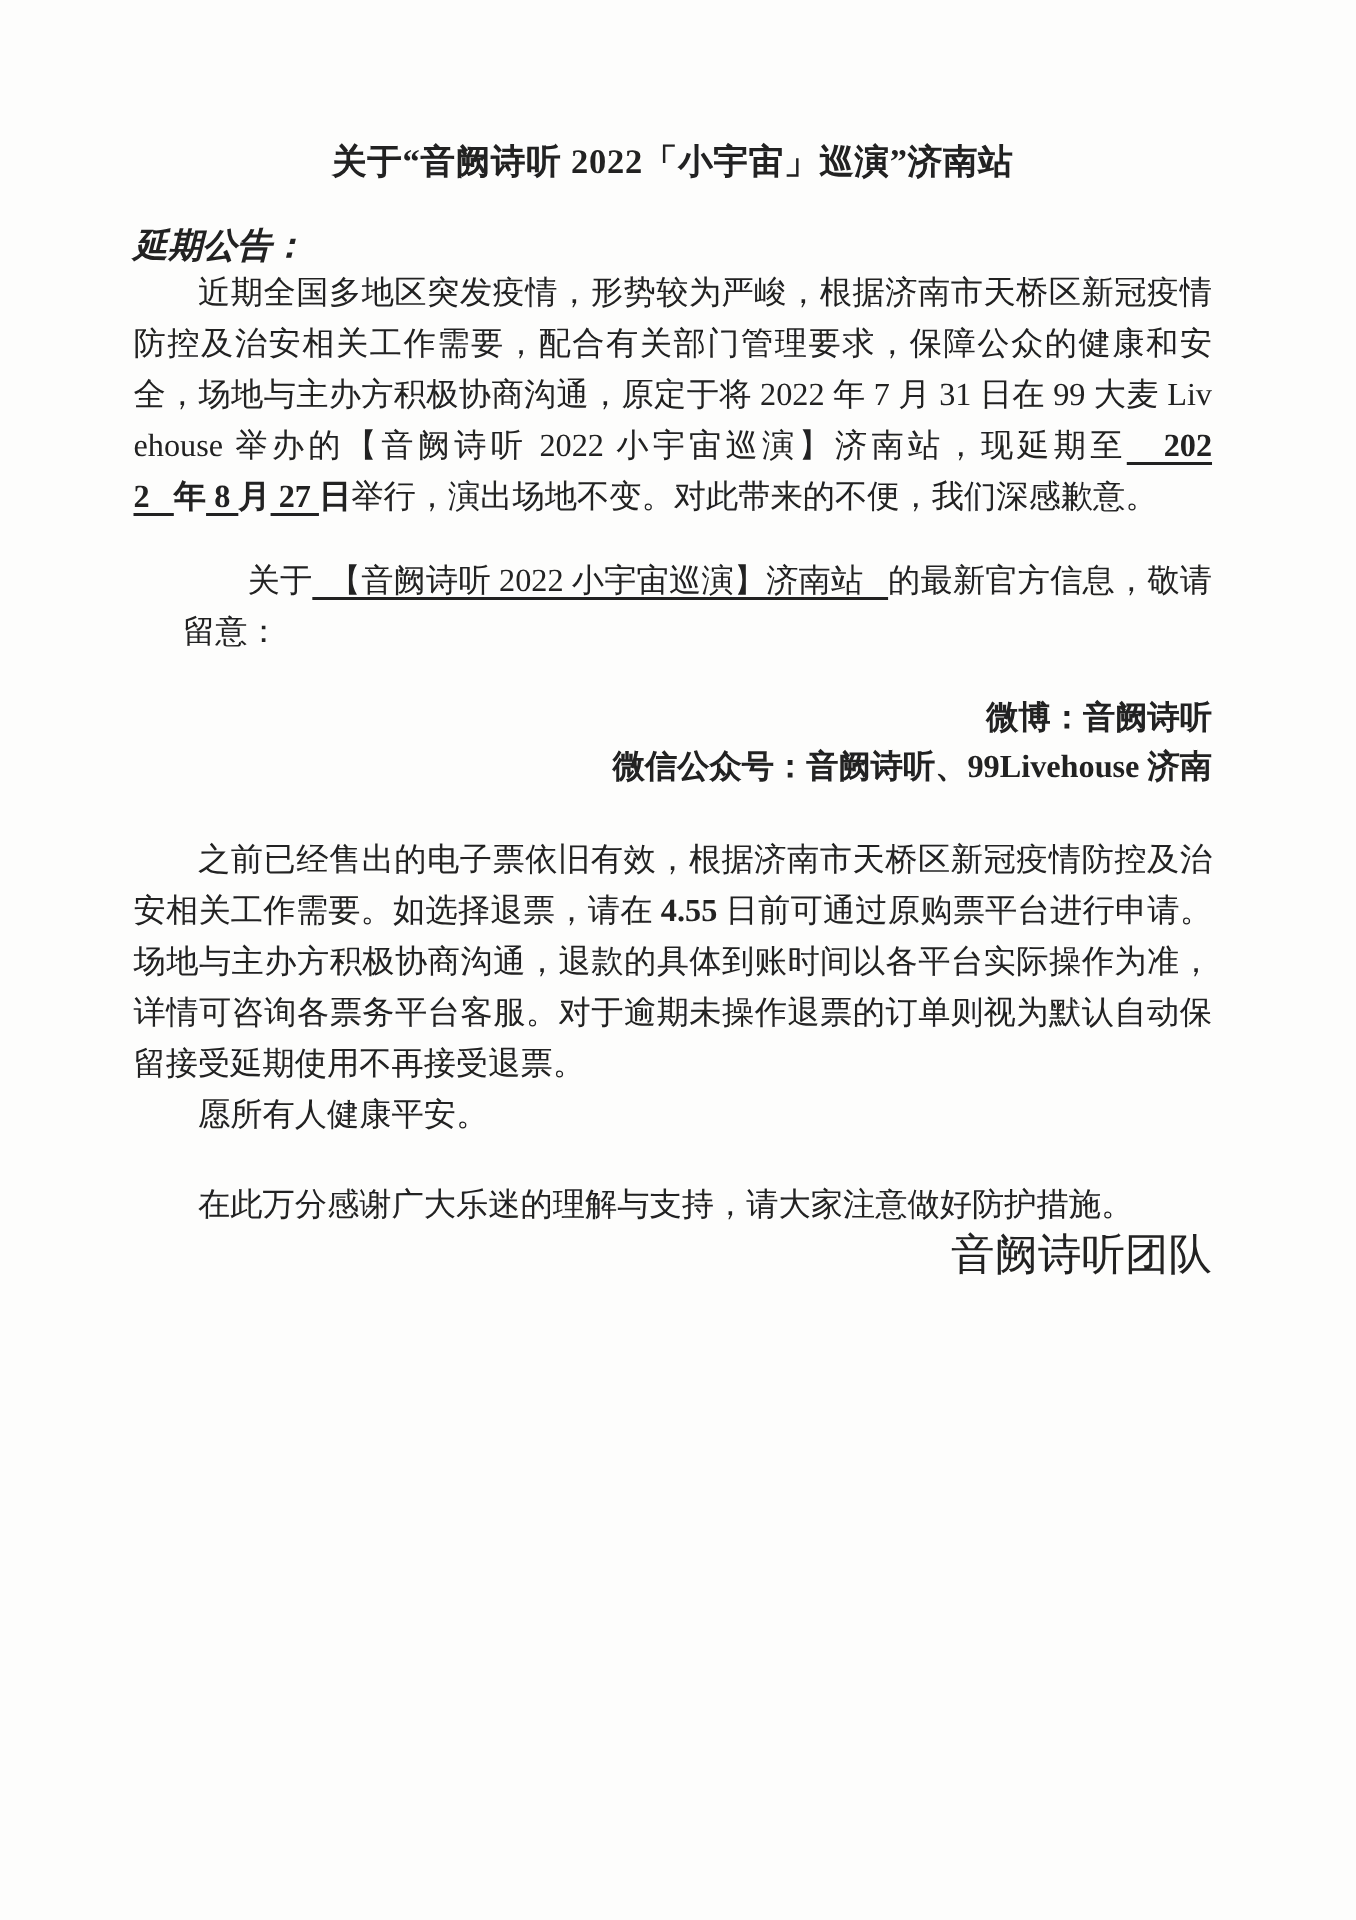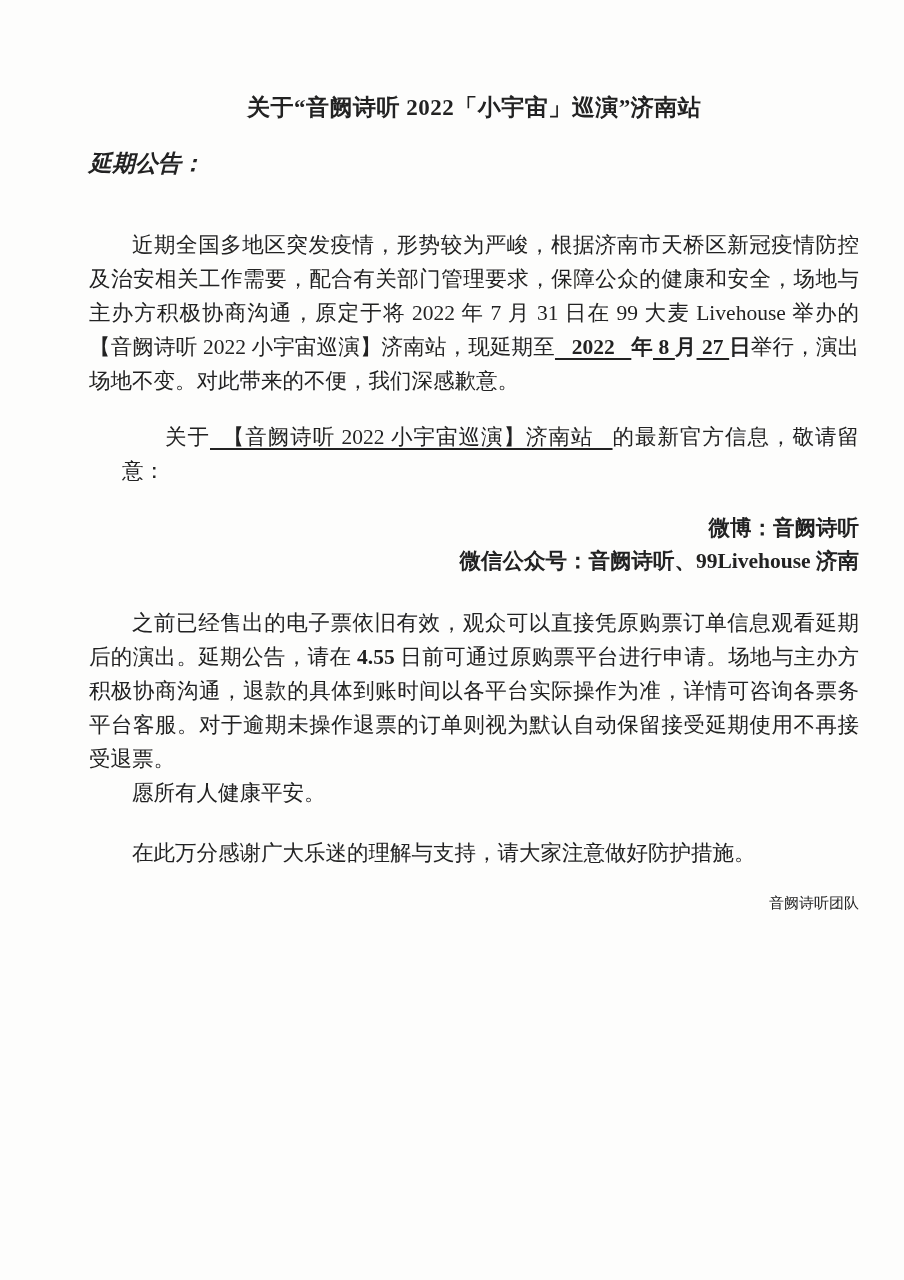--- a/index.html
+++ b/index.html
@@ -10,21 +10,21 @@
   .page {
     position: relative;
     width: 904px;
     height: 1280px;
     margin: 0 auto;
     background: #fdfdfc;
     color: #222222;
     font-family: "Liberation Serif", "DejaVu Serif", serif;
     overflow: hidden;
     box-sizing: border-box;
-    padding: 94px 45px 0 89px;
+    padding: 94px 96px 0 89px;
   }
   .doc-title {
     margin: 0;
     text-align: center;
     font-size: 23px;
     line-height: 28px;
     font-weight: 700;
     letter-spacing: 0.5px;
   }
   .doc-subtitle {
@@ -36,36 +36,36 @@
     font-style: italic;
   }
   .para {
     margin: 0;
     font-size: 21.5px;
     line-height: 34px;
     text-align: justify;
     text-indent: 2em;
     word-break: break-all;
   }
-  .para-postponement { margin-top: 50px; }
+  .para-postponement { }
   .para-official-info { margin-top: 22px; margin-left: 33px; }
   .contact-block { margin-top: 24px; text-align: right; }
   .contact-line {
     margin: 0;
     font-size: 21.5px;
     line-height: 33px;
     font-weight: 700;
     text-indent: 2em;
   }
   .para-ticket-policy { margin-top: 28px; }
   .para-thanks { margin-top: 26px; }
   .para-wish { margin-top: 0; }
   .signature {
-    margin: 16px 0 0 0;
-    font-size: 15px;
+    margin: 0 0 0 0;
+    font-size: 29px;
     line-height: 34px;
     text-align: right;
   }
   .seg-b { font-weight: 700; }
   .seg-u {
     text-decoration: underline;
     text-underline-offset: 4px;
     text-decoration-thickness: 1.5px;
   }
 </style>
@@ -80,21 +80,21 @@
 
   <p class="para para-postponement"><span>近期全国多地区突发疫情，形势较为严峻，根据济南市天桥区新冠疫情防控及治安相关工作需要，配合有关部门管理要求，保障公众的健康和安全，场地与主办方积极协商沟通，原定于将 2022 年 7 月 31 日在 99 大麦 Livehouse 举办的【音阙诗听 2022 小宇宙巡演】济南站，现延期至</span><span class="seg-b seg-u">&nbsp;&nbsp;&nbsp;2022&nbsp;&nbsp;&nbsp;</span><span class="seg-b">年</span><span class="seg-b seg-u">&nbsp;8&nbsp;</span><span class="seg-b">月</span><span class="seg-b seg-u">&nbsp;27&nbsp;</span><span class="seg-b">日</span><span>举行，演出场地不变。对此带来的不便，我们深感歉意。</span></p>
 
   <p class="para para-official-info"><span>关于</span><span class="seg-u">&nbsp;&nbsp;【音阙诗听 2022 小宇宙巡演】济南站&nbsp;&nbsp;&nbsp;</span><span>的最新官方信息，敬请留意：</span></p>
 
   <div class="contact-block">
     <p class="contact-line">微博：音阙诗听</p>
     <p class="contact-line">微信公众号：音阙诗听、99Livehouse 济南</p>
   </div>
 
-  <p class="para para-ticket-policy"><span>之前已经售出的电子票依旧有效，观众可以直接凭原购票订单信息观看延期后的演出。延期公告，请在 </span><span class="seg-b">4.55</span><span> 日前可通过原购票平台进行申请。场地与主办方积极协商沟通，退款的具体到账时间以各平台实际操作为准，详情可咨询各票务平台客服。对于逾期未操作退票的订单则视为默认自动保留接受延期使用不再接受退票。</span></p>
+  <p class="para para-ticket-policy"><span>之前已经售出的电子票依旧有效，根据济南市天桥区新冠疫情防控及治安相关工作需要。如选择退票，请在 </span><span class="seg-b">4.55</span><span> 日前可通过原购票平台进行申请。场地与主办方积极协商沟通，退款的具体到账时间以各平台实际操作为准，详情可咨询各票务平台客服。对于逾期未操作退票的订单则视为默认自动保留接受延期使用不再接受退票。</span></p>
 
   <p class="para para-wish">愿所有人健康平安。</p>
 
   <p class="para para-thanks">在此万分感谢广大乐迷的理解与支持，请大家注意做好防护措施。</p>
 
   <p class="signature">音阙诗听团队</p>
 
 </main>
 
 </body></html>

